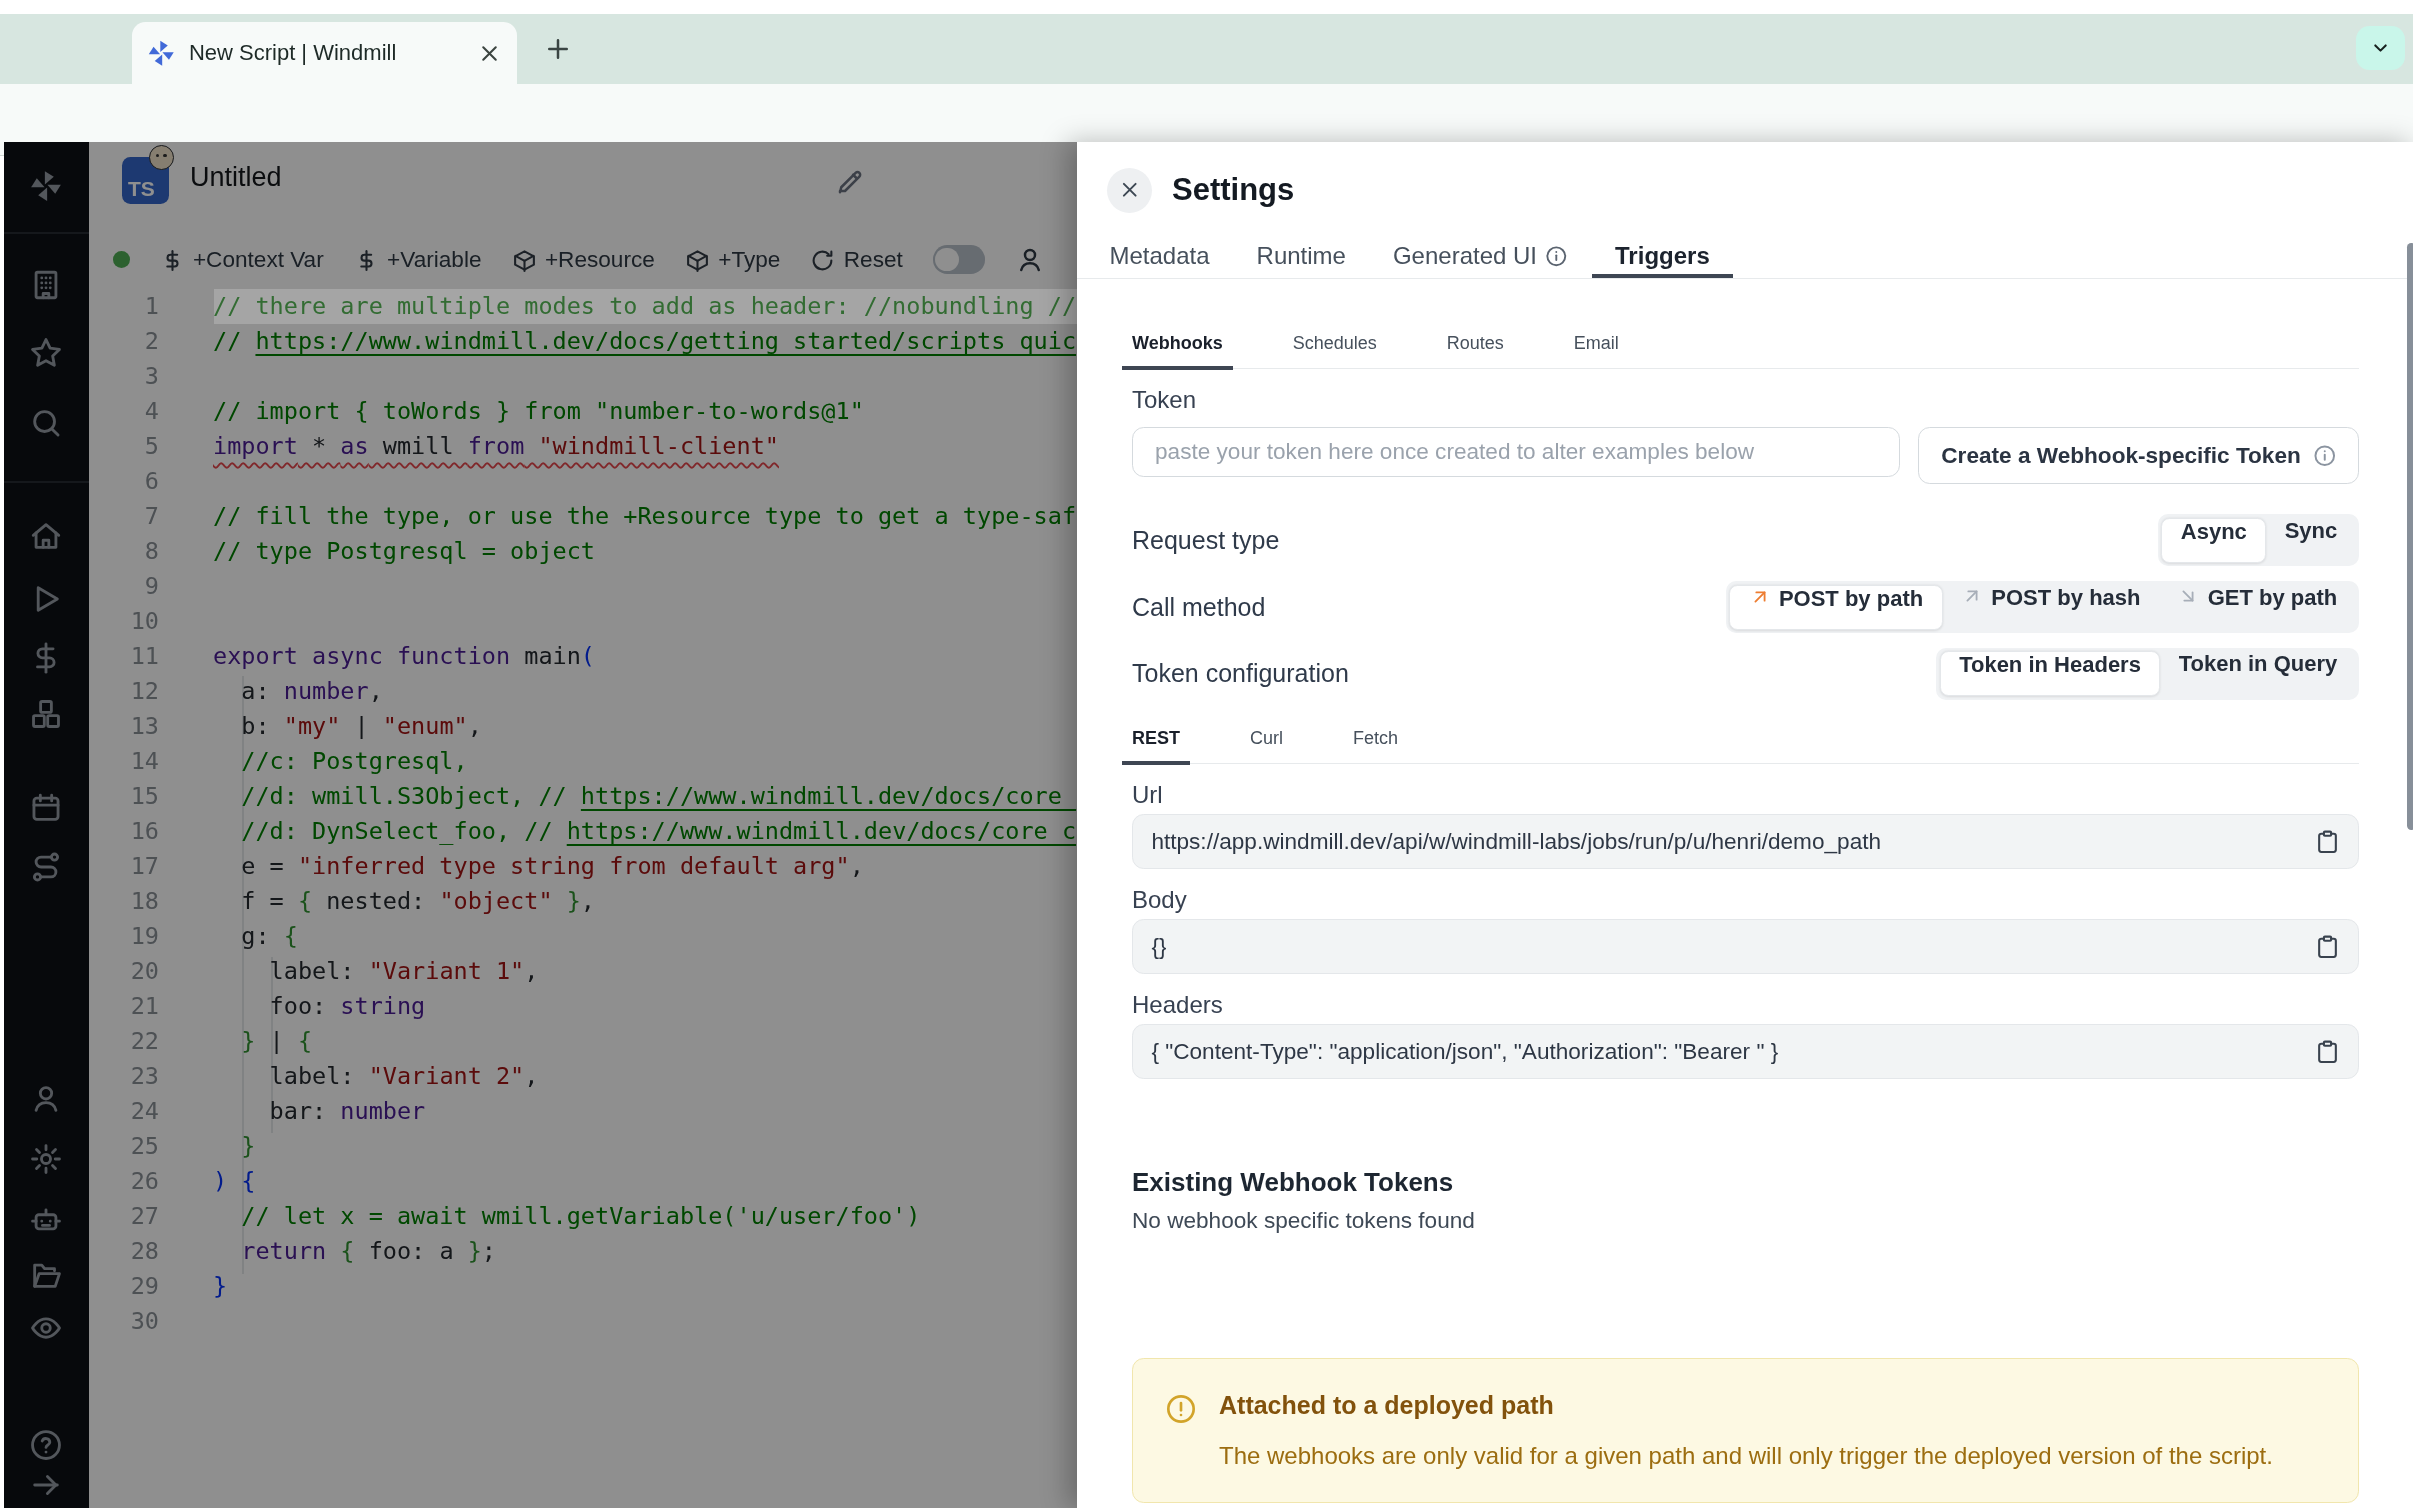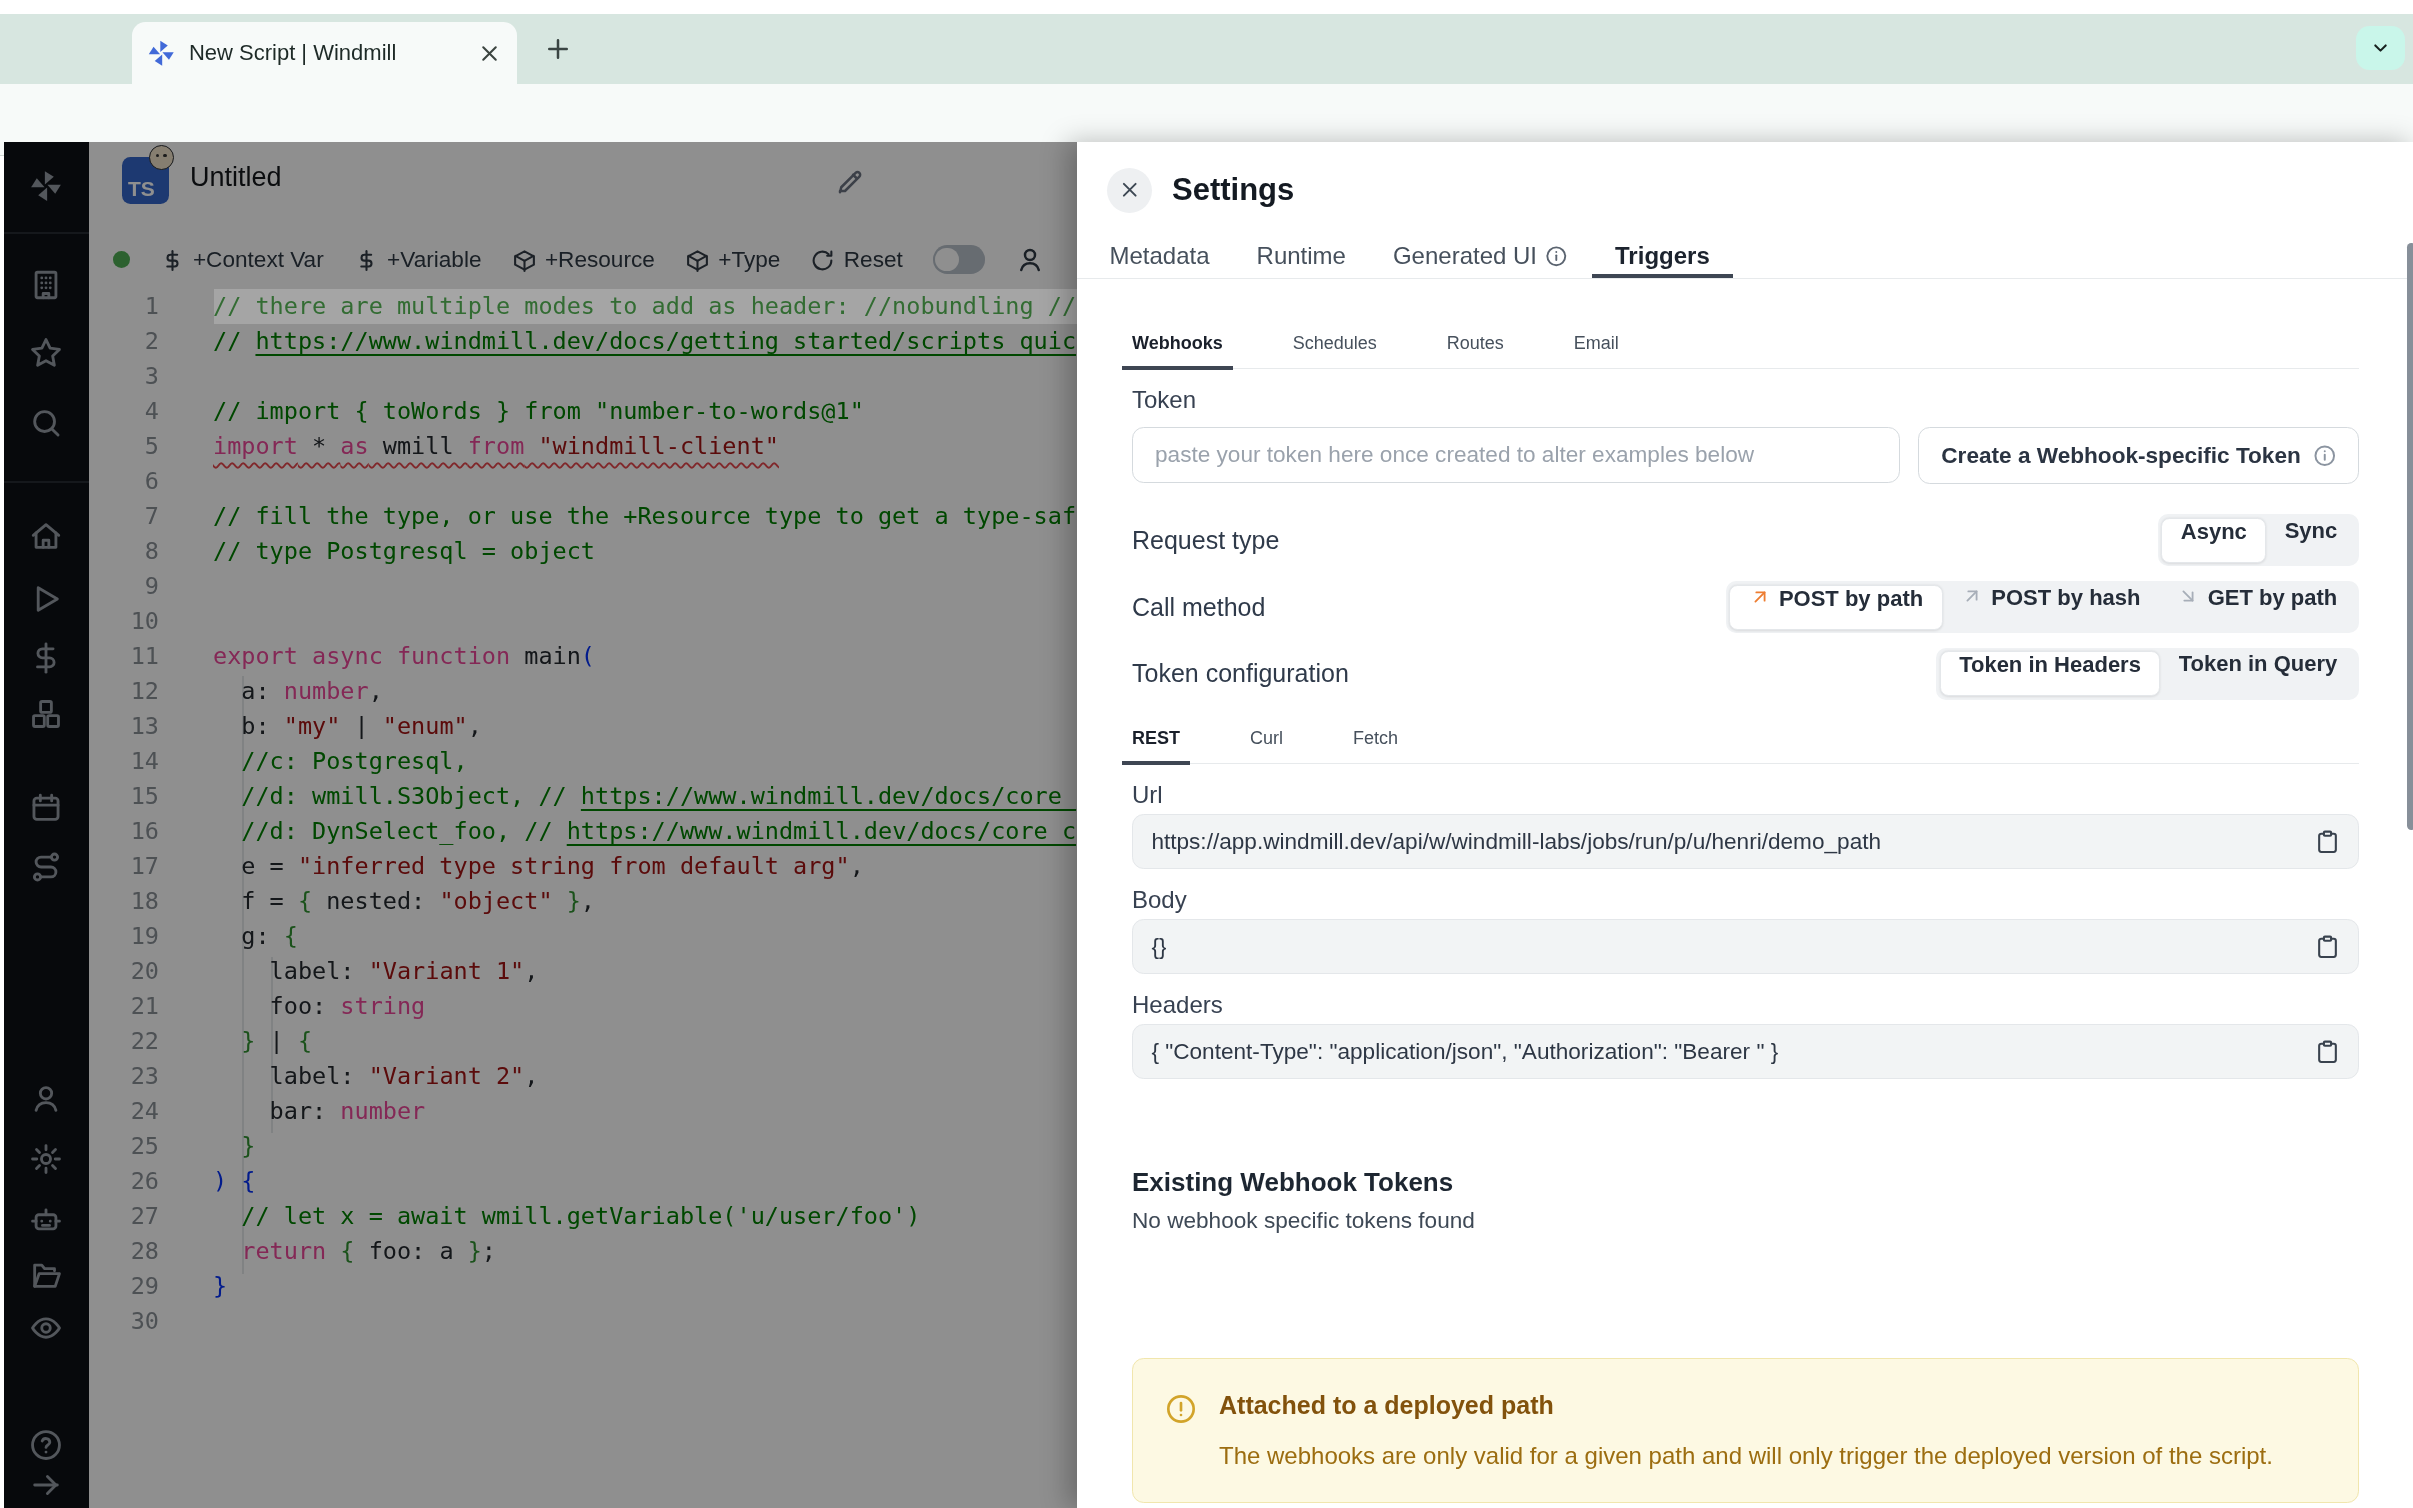--- a/index.html
+++ b/index.html
@@ -46,21 +46,21 @@
   .tb-item .ic{width:25px;height:25px;color:#333c46}
   .tb-toggle{width:52px;height:28.5px;border-radius:14.2px;background:#b8c0ca;position:relative;flex:none}
   .tb-toggle::after{content:"";position:absolute;left:2.5px;top:2.5px;width:23.5px;height:23.5px;border-radius:50%;background:#fff}
   .tb-person{width:30px;height:30px;color:#2f3944;flex:none}
   
   .code{position:absolute;left:0;top:147px;width:988px;font-family:"DejaVu Sans Mono",monospace;font-size:23.5px}
   .cl{height:35px;line-height:35px;white-space:pre}
   .ln{display:inline-block;width:70px;text-align:right;color:#8a9097}
   .lc{margin-left:54px}
   .t-c{color:#008000}.t-l{color:#008000;text-decoration:underline;text-underline-offset:5px;text-decoration-thickness:1.7px}
-  .t-k{color:#ec4899}.t-s{color:#a31515}.t-i{color:#24292f}.t-b1{color:#0431fa}.t-b2{color:#319331}
+  .t-k{color:#4c1d95}.t-s{color:#a31515}.t-i{color:#24292f}.t-b1{color:#0431fa}.t-b2{color:#319331}
   .squig{text-decoration:underline;text-decoration-style:wavy;text-decoration-color:#e5484d;
     text-decoration-thickness:2.1px;text-underline-offset:7.5px}
   .guide{position:absolute;width:1.7px;background:#e5e8ea}
   .dim{position:absolute;left:0;top:0;width:1073px;height:1366px;background:rgba(0,0,0,0.44);z-index:40}
   .hl-band{position:absolute;left:210px;top:147px;width:863px;height:35px;background:rgba(255,255,255,0.20);z-index:41}
   
   .drawer{position:absolute;left:1073px;top:0;width:1341px;height:1366px;background:#fff;z-index:50;
     box-shadow:-10px 0 25px rgba(0,0,0,0.25);overflow:hidden}
   .d-header{height:96px;display:flex;align-items:center;padding-left:30px}
   .d-close{width:45px;height:45px;border-radius:50%;background:#eef0f2;display:flex;align-items:center;justify-content:center;color:#3d4854}
@@ -71,21 +71,21 @@
     border-bottom:4.2px solid transparent;box-sizing:border-box;height:40px}
   .d-tab.active{color:#1c232e;font-weight:700;border-bottom-color:#3e4653}
   .d-tab .ic{width:22.6px;height:22.6px;color:#5b6470}
   .d-body{padding:0 59px 0 55px;position:relative}
   .t-tabs{margin-top:54px;display:flex;gap:50px;border-bottom:1.7px solid #e7eaec}
   .t-tab{padding:0 10px 11.7px;font-size:18px;color:#46505c;border-bottom:4.2px solid transparent;margin-bottom:-1.7px}
   .t-tab:first-child{margin-left:-10px}
   .t-tab.active{color:#1a202b;font-weight:700;border-bottom-color:#3e4653}
   .lbl{margin-top:17px;font-size:24px;color:#374151}
   .token-row{margin-top:13.4px;display:flex;gap:18.4px}
-  .token-input{flex:1;height:56px;border:1.7px solid #d5dade;border-radius:11.7px;font-size:22.6px;color:#222;
+  .token-input{flex:1;height:50px;border:1.7px solid #d5dade;border-radius:11.7px;font-size:22.6px;color:#222;
     padding:0 22px;background:#fff;outline:none;font-family:"Liberation Sans",sans-serif;box-sizing:border-box}
   .token-input::placeholder{color:#9aa2ac}
   .create-btn{height:55px;padding:0 22px;border:1.7px solid #d5dade;border-radius:11.7px;background:#fff;
     display:flex;align-items:center;gap:11.7px;font-size:22.6px;font-weight:600;color:#2b3442;white-space:nowrap}
   .create-btn .ic{width:23.5px;height:23.5px;color:#8b94a0}
   .setting-row{display:flex;justify-content:space-between;align-items:center}
   .mt36{margin-top:30px}.mt18{margin-top:15px}
   .lbl2{font-size:25px;color:#2f3a4a}
   .seg{background:#f0f2f4;border-radius:10px;padding:3.4px;display:flex}
   .seg-opt{height:45px;display:flex;gap:8.4px;padding:0 18.4px;font-size:22px;font-weight:600;

